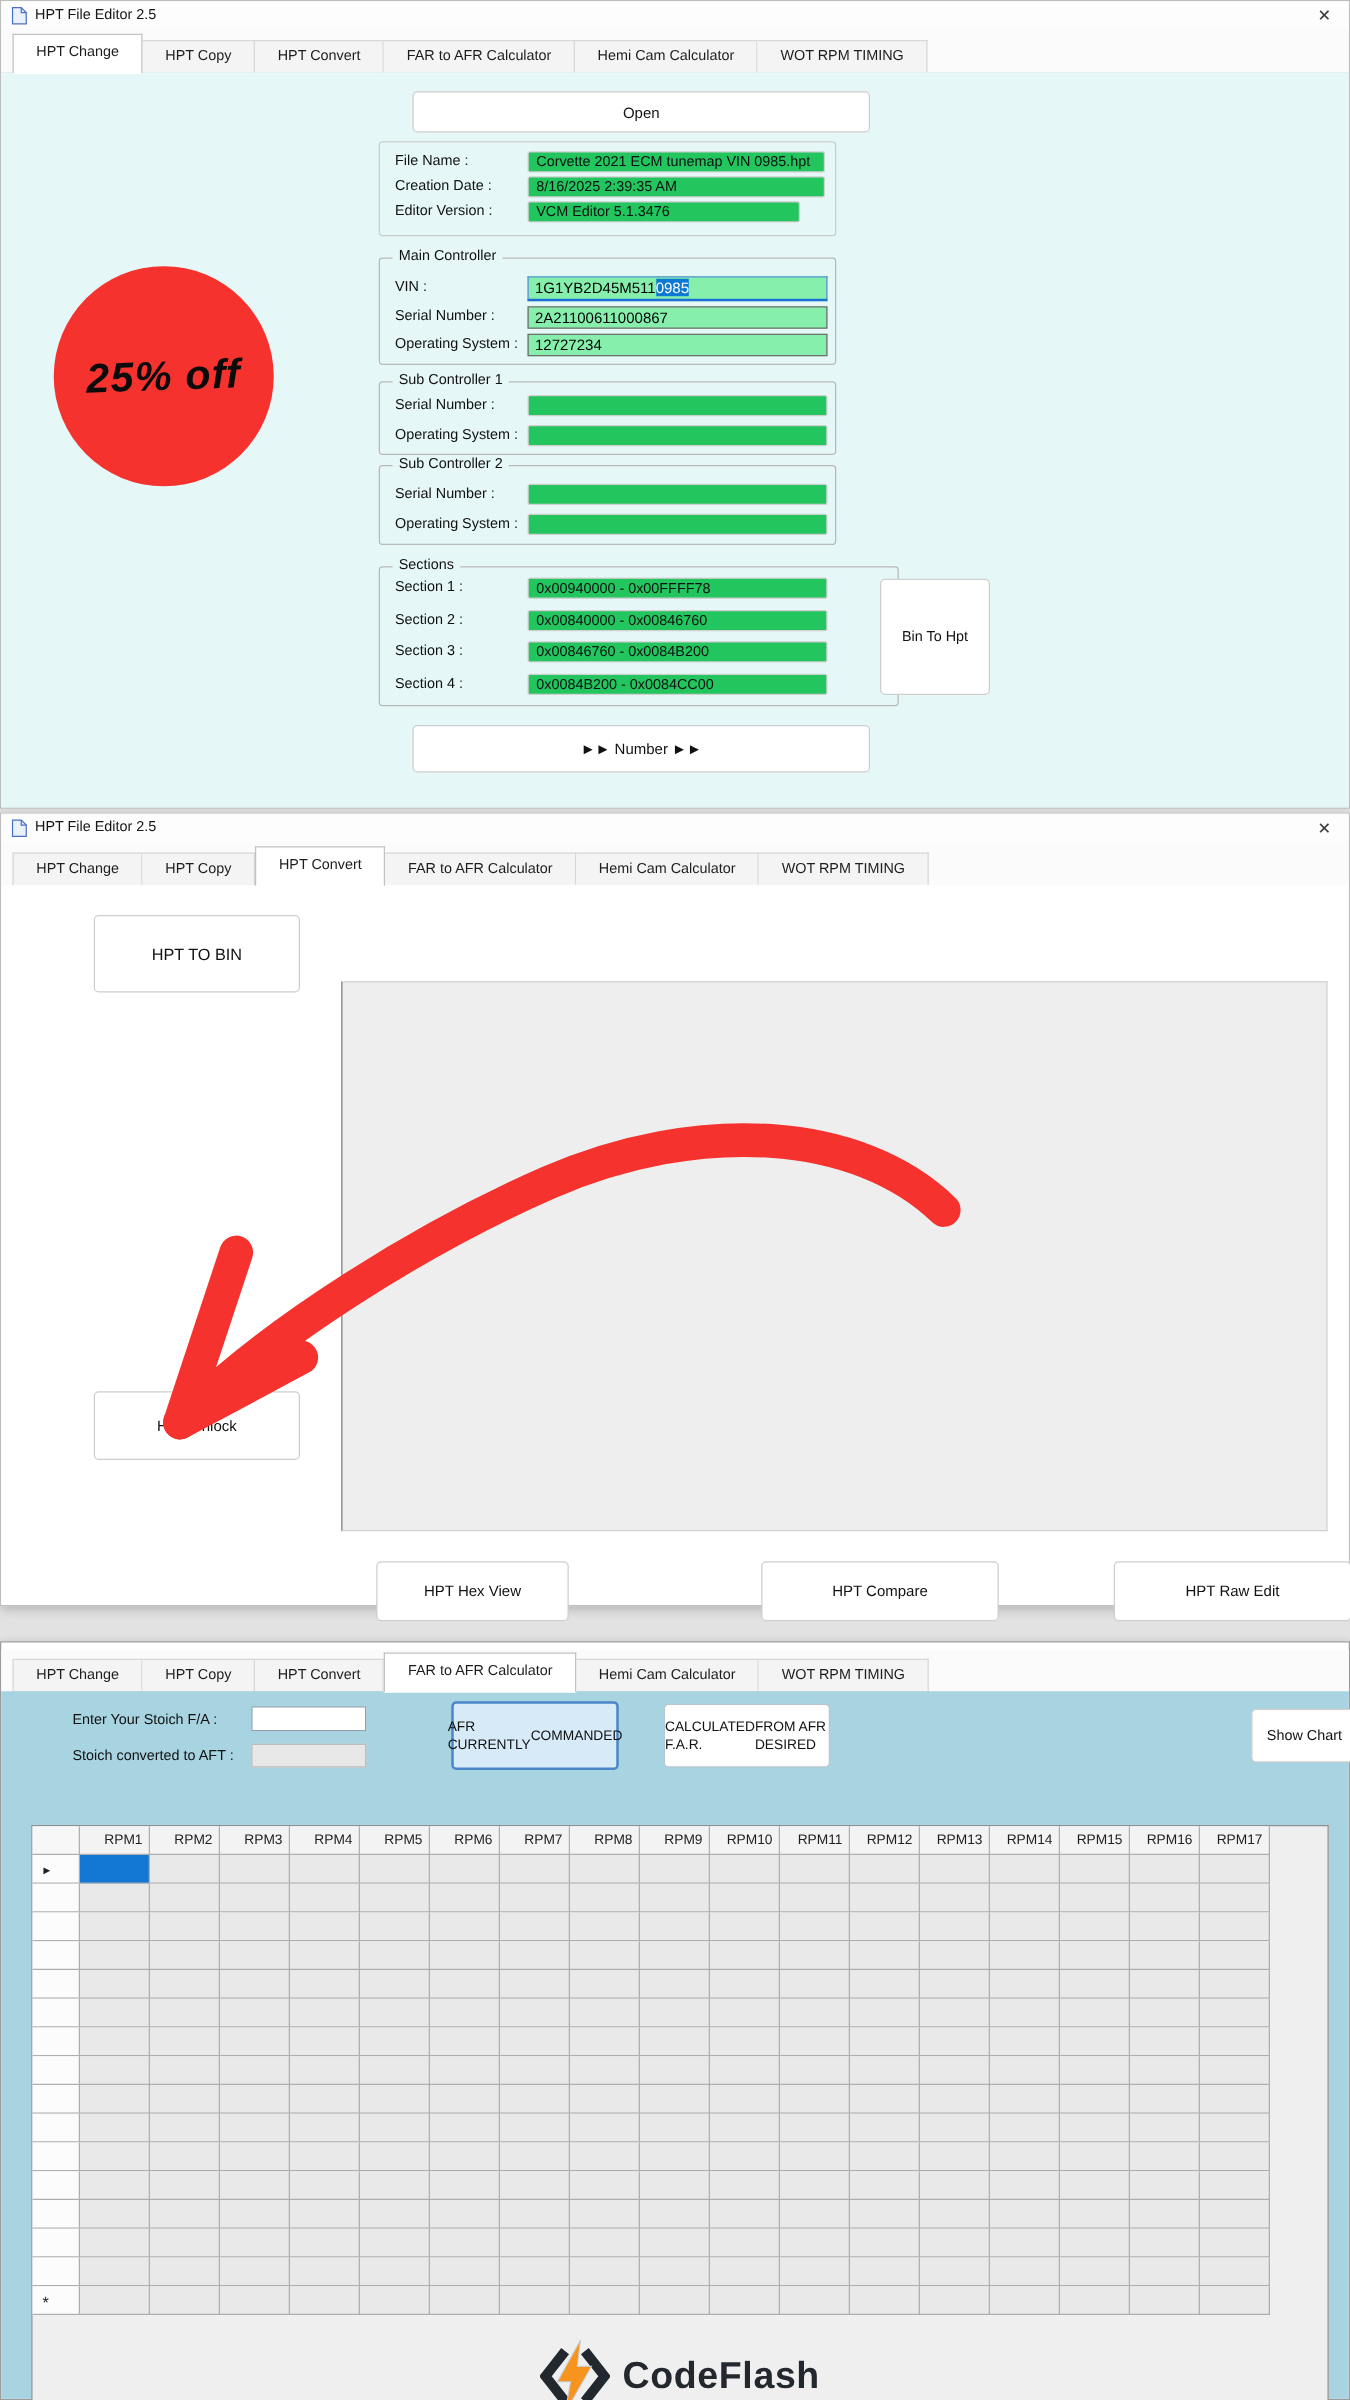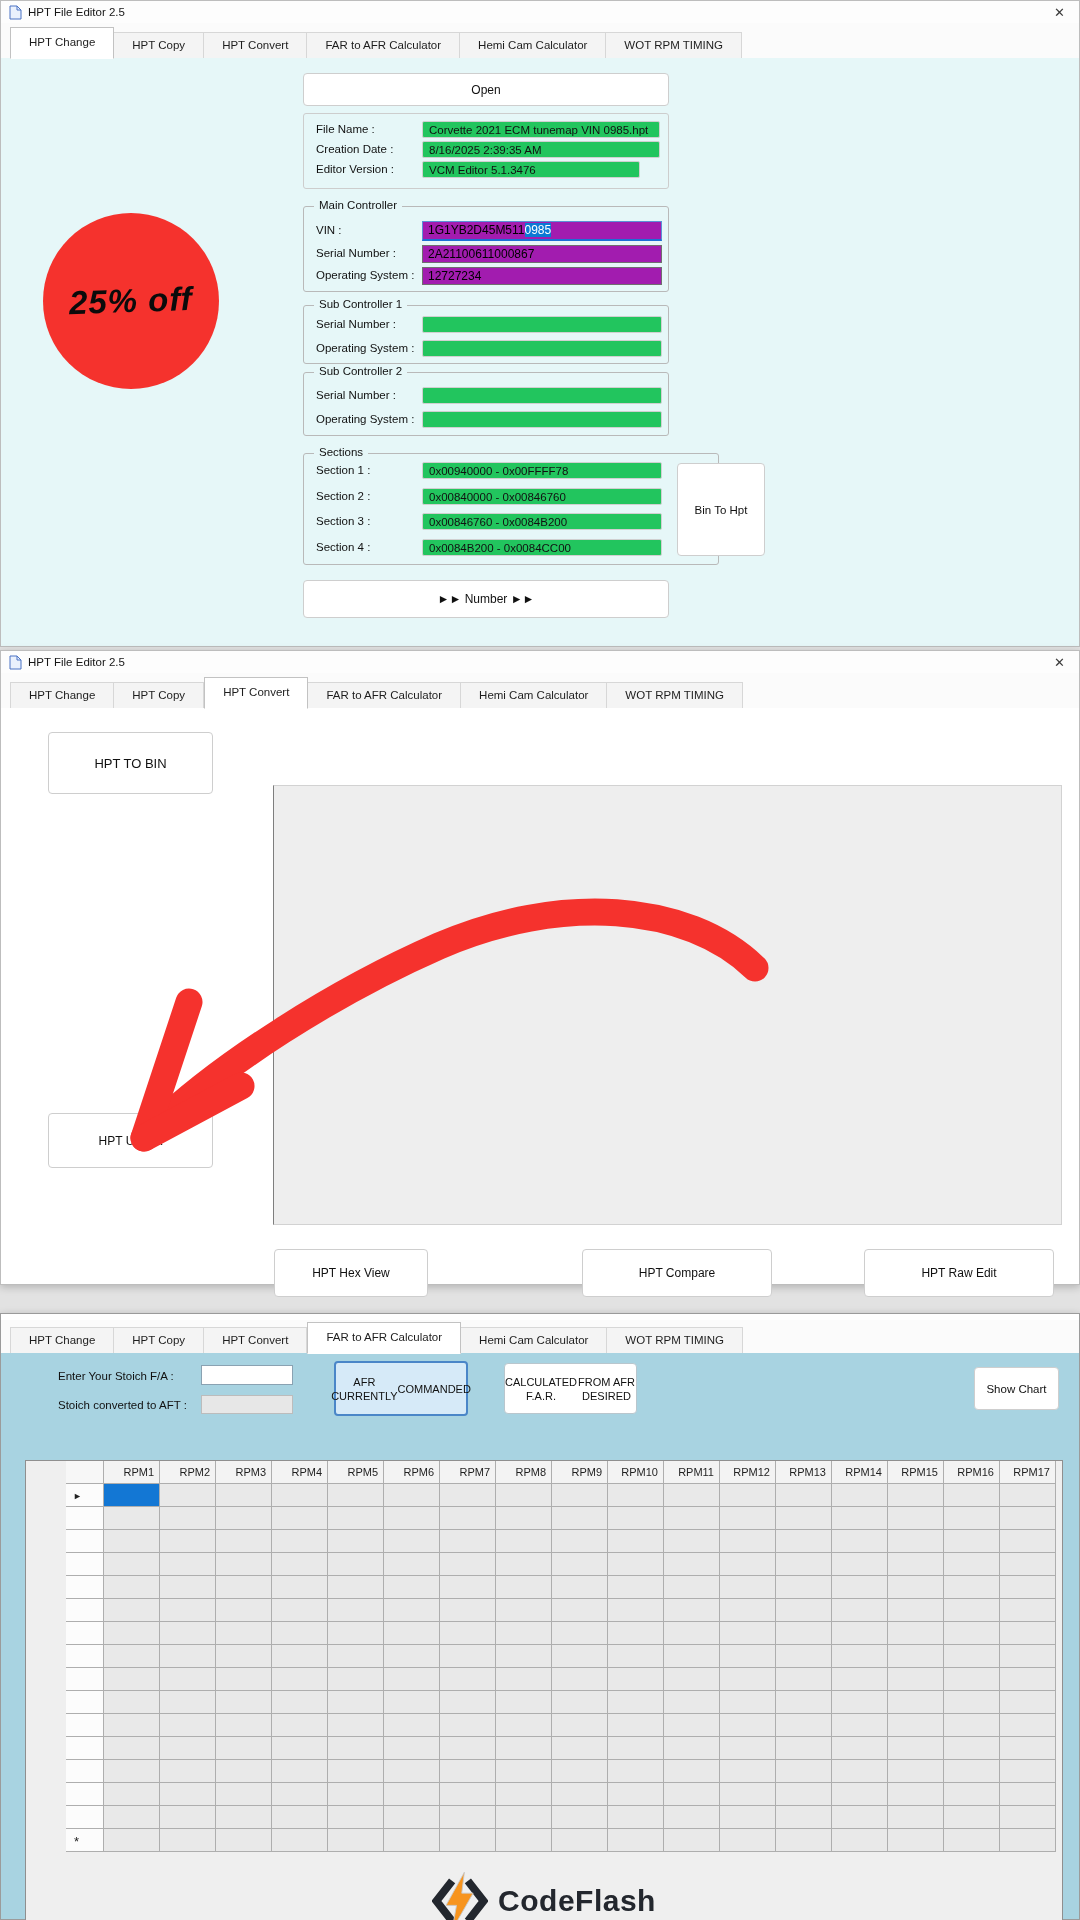--- a/index.html
+++ b/index.html
@@ -21,28 +21,28 @@
           border-bottom:1px solid #cfcfcf;}
   .tabs{position:absolute;left:9px;bottom:-1px;display:flex;align-items:flex-end;}
   .tab{height:25px;line-height:25px;padding:0 18px;font-size:11.5px;color:#1d1d1d;
        background:#f4f4f4;border:1px solid #d7d7d7;border-left:none;white-space:nowrap;}
   .tab:first-child{border-left:1px solid #d7d7d7;}
   .tab.active{background:#fff;height:30px;line-height:28px;border:1px solid #c2c2c2;
        border-bottom:1px solid #fff;position:relative;z-index:2;}
   
   .btn{position:absolute;background:#fff;border:1px solid #cecece;border-radius:4px;
        display:flex;align-items:center;justify-content:center;font-size:12px;color:#111;
-       box-sizing:border-box;text-align:center;}
+       box-sizing:border-box;margin-left:27px;}
   .groupbox{position:absolute;border:1px solid #b9b9b9;border-radius:3px;box-sizing:border-box;}
   .legend{position:absolute;top:-8px;left:10px;padding:0 5px;font-size:11.5px;color:#111;}
   .flabel{position:absolute;font-size:11.5px;color:#111;white-space:nowrap;}
   .valbox{position:absolute;box-sizing:border-box;background:#22c55e;border:1px solid #d0d0d0;
           border-radius:2px;font-size:11.5px;line-height:14px;padding:1px 6px;color:#111;
           white-space:nowrap;overflow:hidden;}
-  .inputbox{position:absolute;box-sizing:border-box;background:#a21caf;border:1px solid #6f6f6f;
+  .inputbox{position:absolute;box-sizing:border-box;background:#86efac;border:1px solid #6f6f6f;
           font-size:12px;line-height:15px;padding:1px 5px;color:#000;white-space:nowrap;}
   
   #win1{left:0;top:0;width:1080px;height:647px;box-shadow:none;}
   #win1 .tabbar{top:22px;}
   #win1 .content{position:absolute;left:0;top:57px;right:0;bottom:0;background:#e6f7f8;}
   #win1 .legend{background:#e6f7f8;}
   .vinsel{background:#0b79d4;color:#fff;}
   #promo-circle{position:absolute;left:42px;top:155px;width:176px;height:176px;border-radius:50%;
       background:#f5322d;display:flex;align-items:center;justify-content:center;}
   #promo-circle span{font-size:33px;font-style:italic;font-weight:600;color:#0b0b0b;
@@ -57,21 +57,21 @@
   
   #win3{left:0;top:1313px;width:1080px;height:607px;border-color:#9b9b9b;}
   #win3 .tabbar{top:6px;height:33px;background:#fbfbfb;border-bottom:none;}
   #win3 .content{position:absolute;left:0;top:39px;right:0;bottom:0;background:#a8d3e1;}
   .in-white{position:absolute;box-sizing:border-box;background:#fff;border:1px solid #8aa2b2;}
   .in-gray{position:absolute;box-sizing:border-box;background:#e7e7e7;border:1px solid #bcbcbc;}
   .btn2line{flex-direction:row;font-size:11px;line-height:14px;}
   #afr-btn{background:#d6eaf8;border:2px solid #4a86c8;}
   #gridpanel{position:absolute;left:24px;top:107px;width:1038px;height:486px;background:#efefef;
       border:1px solid #8f8f8f;box-sizing:border-box;}
-  .grow{display:flex;padding-left:40px;}
+  .grow{display:flex;}
   .gcell{box-sizing:border-box;width:56px;height:23px;border-right:1px solid #aeaeae;
       border-bottom:1px solid #aeaeae;background:#e9e9e9;flex:0 0 auto;}
   .ghead{background:#f3f3f3;font-size:11px;text-align:right;padding:5px 5px 0 0;color:#1f1f1f;}
   .grh{width:38px;background:#fcfcfc;}
   .gcorner{background:#f7f7f7;}
   .gsel{background:#1377d4;}
   .grh.cur{font-size:9px;padding:7px 0 0 7px;color:#222;}
   .grh.new{font-size:13px;padding:5px 0 0 8px;color:#222;}
   #logo{position:absolute;left:0;right:0;top:400px;height:80px;display:flex;
       align-items:center;justify-content:center;gap:10px;}

